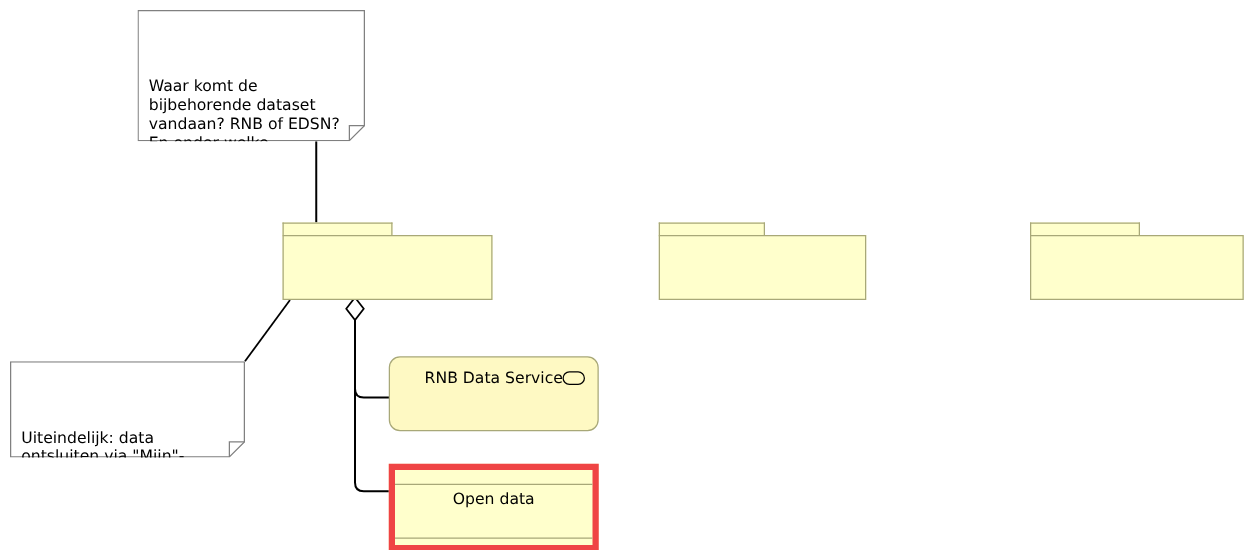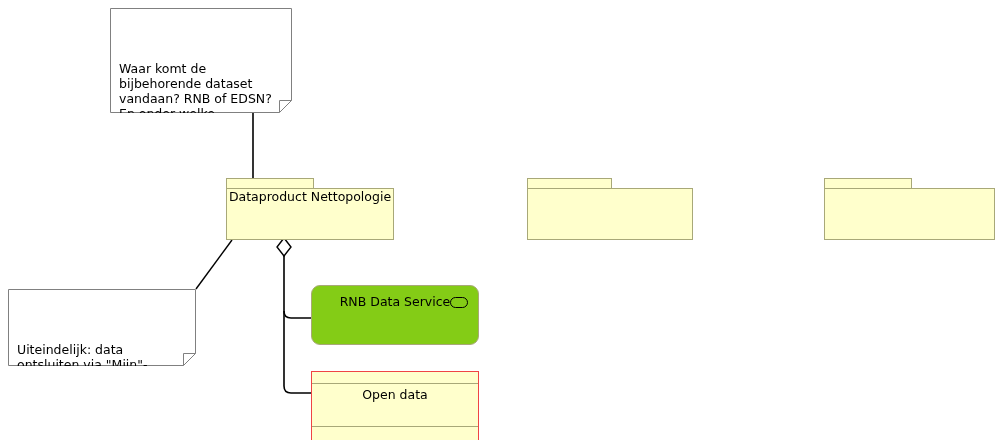--- a/index.html
+++ b/index.html
@@ -73,21 +73,21 @@
     right: 0;
     text-align: center;
     font-size: 12.5px;
     color: #000000;
     line-height: 14px;
   }
 
   
   .svcbox {
     position: absolute;
-    background: #84cc16;
+    background: #fef9c3;
     border: 1px solid #a8a878;
     border-radius: 9px;
     box-sizing: border-box;
   }
   .svcbox-label {
     position: absolute;
     top: 9px;
     left: 0;
     right: 0;
     text-align: center;
@@ -104,21 +104,21 @@
     border: 1.4px solid #000000;
     border-radius: 6px;
     background: transparent;
     box-sizing: border-box;
   }
 
   
   .clsbox {
     position: absolute;
     background: #ffffcc;
-    border: 1px solid #ef4444;
+    border: 5px solid #ef4444;
     box-sizing: border-box;
   }
   .cls-sep {
     position: absolute;
     left: 0;
     right: 0;
     height: 0;
     border-top: 1px solid #a8a878;
   }
   .clsbox-label {
@@ -174,21 +174,20 @@
     <svg class="note-svg" width="188" height="77" viewBox="0 0 188 77">
       <path d="M 0.5 0.5 L 187.5 0.5 L 187.5 64.5 L 175.5 76.5 L 0.5 76.5 Z" fill="#ffffff" stroke="#808080" stroke-width="1"></path>
       <path d="M 187.5 64.5 L 175.5 64.5 L 175.5 76.5" fill="none" stroke="#808080" stroke-width="1"></path>
     </svg>
     <div class="note-body">Uiteindelijk: data ontsluiten via "Mijn"-omgeving en/of Dataportaal (centraal)</div>
   </div>
 
   <div class="pkg" style="left:226px; top:178px; width:168px; height:62px;">
     <div class="pkg-tab" style="width:88px;"></div>
     <div class="pkg-body"></div>
-    <div class="pkg-label">Dataproduct Nettopologie</div>
   </div>
 
   <div class="pkg" style="left:527px; top:178px; width:166px; height:62px;">
     <div class="pkg-tab" style="width:85px;"></div>
     <div class="pkg-body"></div>
   </div>
 
   <div class="pkg" style="left:824px; top:178px; width:171px; height:62px;">
     <div class="pkg-tab" style="width:88px;"></div>
     <div class="pkg-body"></div>

